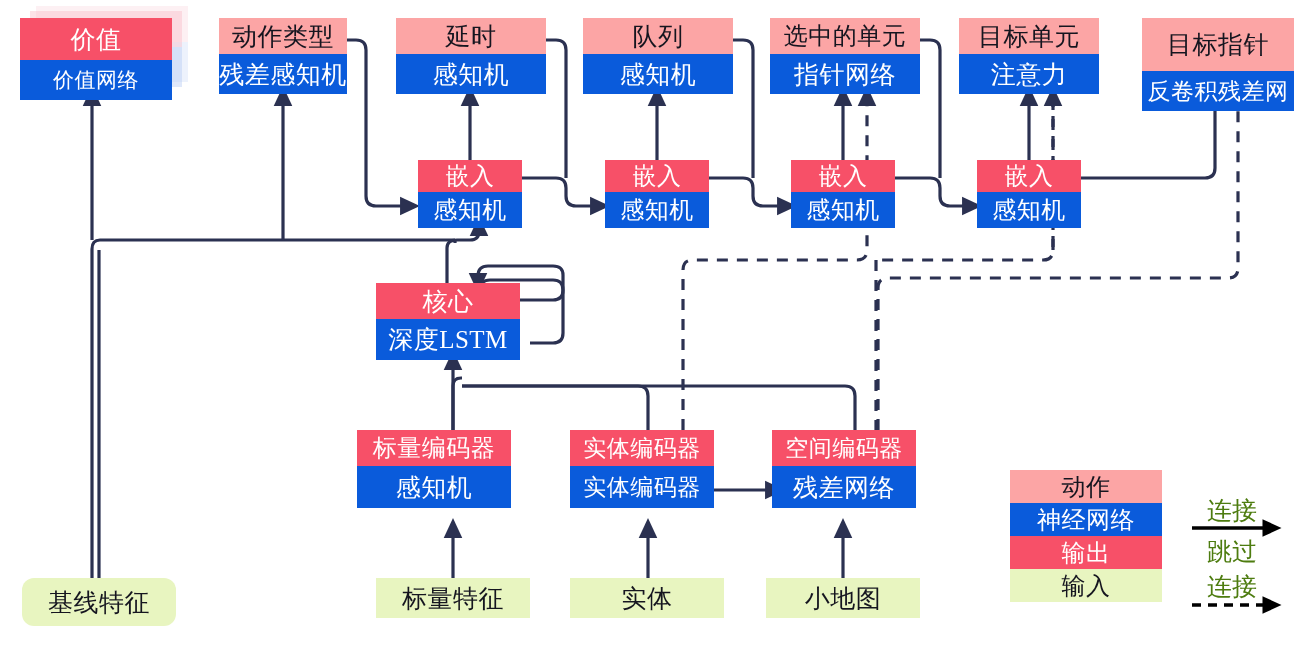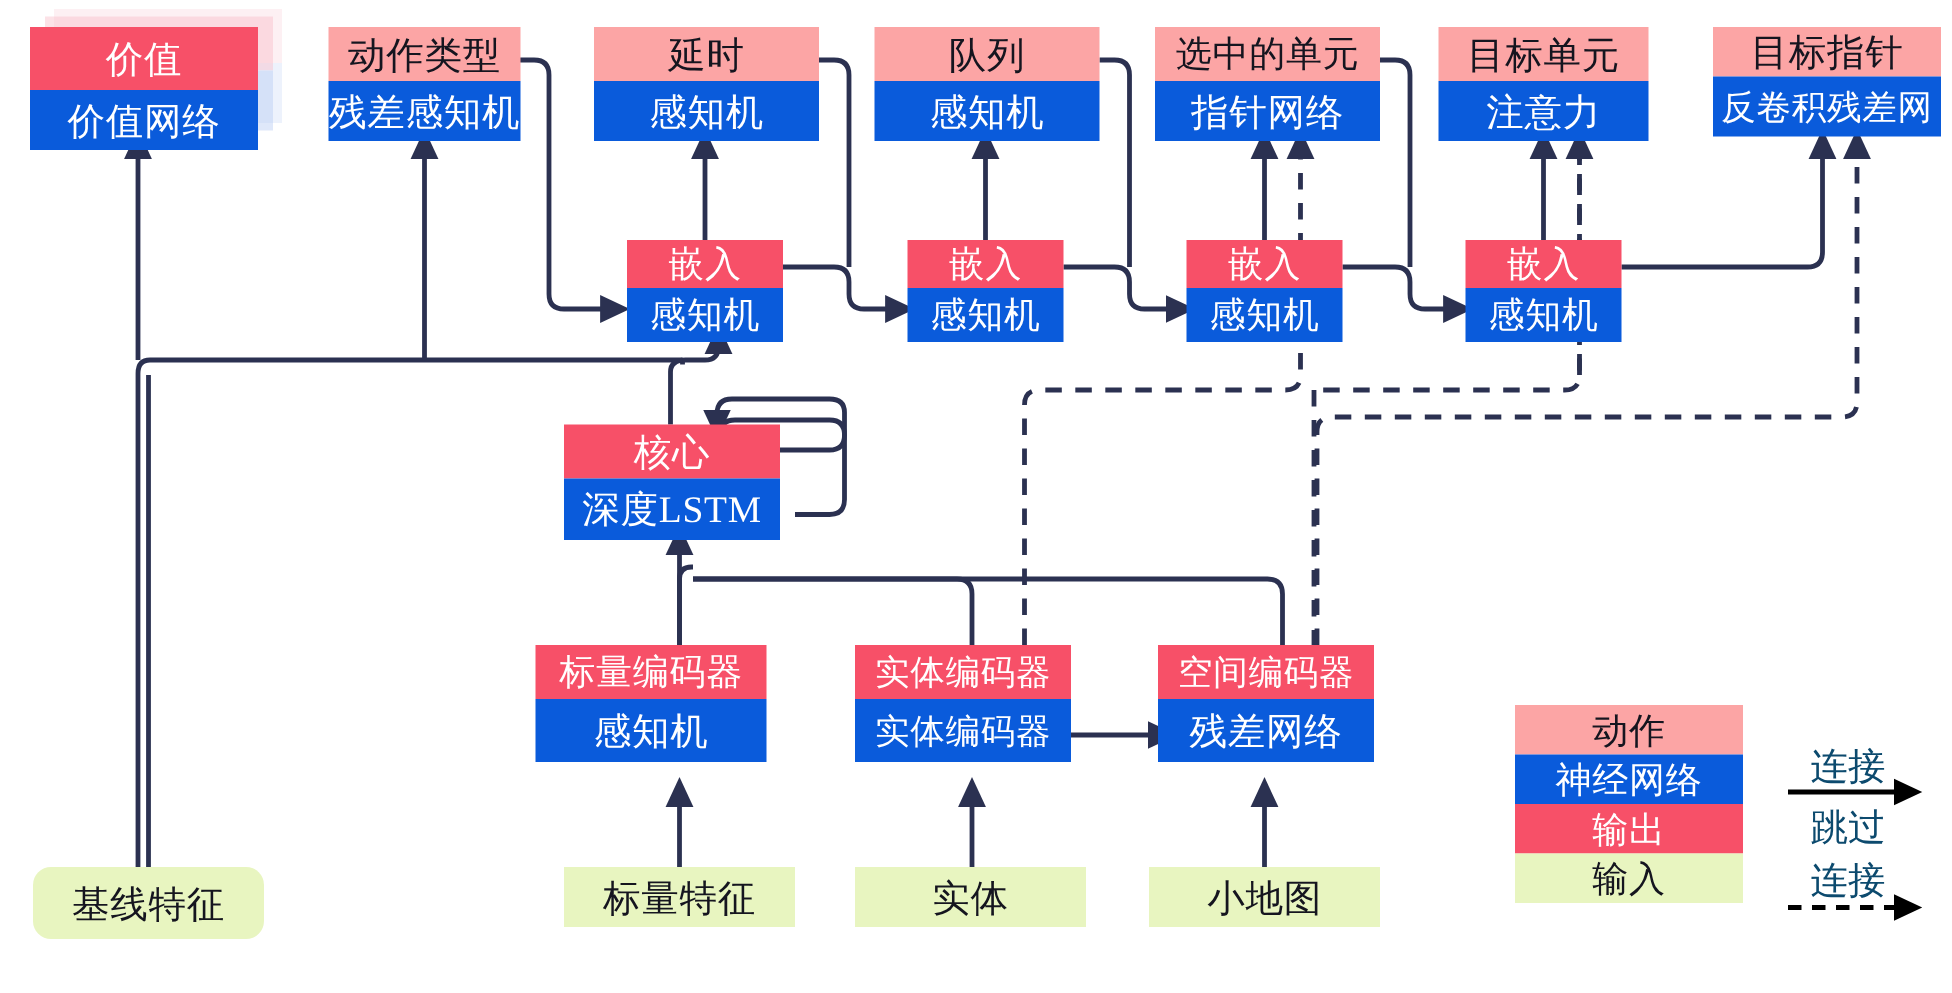--- a/index.html
+++ b/index.html
@@ -25,21 +25,21 @@
             z-index:1;overflow:visible;}
   .sol{fill:none;stroke:#2b3151;stroke-width:3.2;}
   .dsh{fill:none;stroke:#2b3151;stroke-width:3.2;
         stroke-dasharray:11 9;}
   .blk{fill:none;stroke:#000000;stroke-width:3.4;}
   .blkd{fill:none;stroke:#000000;stroke-width:3.4;stroke-dasharray:9 7;}
 
   
   #legend-swatches{position:absolute;z-index:5;}
   .lgtxt{position:absolute;text-align:center;white-space:nowrap;
-         color:#0c4a6e;z-index:6;}
+         color:#4d7c0f;z-index:6;}
 </style>
 </head>
 <body>
 
 <div id="stage">
 
   <svg id="wires">
     <defs>
       <marker id="ah" markerWidth="7" markerHeight="7" refX="3.1" refY="3.5" orient="auto" markerUnits="strokeWidth">
         <path d="M0,0.6 L6.2,3.5 L0,6.4 z" fill="#2b3151"></path>
@@ -118,21 +118,21 @@
   <div class="ghost" style="left:36px;top:6px;width:152px;">
     <div class="row" style="height:36px;background:#fbd3db;"></div>
     <div class="row" style="height:40px;background:#cbd9f7;"></div>
   </div>
   <div class="ghost" style="left:30px;top:11px;width:152px;opacity:.45;">
     <div class="row" style="height:36px;background:#f9bfcb;"></div>
     <div class="row" style="height:40px;background:#b9cdf5;"></div>
   </div>
   <div class="node" style="left:20px;top:18px;width:152px;">
     <div class="row output" style="height:42px;font-size:25px;">价值</div>
-    <div class="row net" style="height:40px;font-size:25px;">价值网络</div>
+    <div class="row net" style="height:40px;font-size:21px;">价值网络</div>
   </div>
 
   <div class="node" style="left:219px;top:18px;width:128px;">
     <div class="row action" style="height:36px;font-size:25px;">动作类型</div>
     <div class="row net" style="height:40px;font-size:25px;">残差感知机</div>
   </div>
 
   <div class="node" style="left:396px;top:18px;width:150px;">
     <div class="row action" style="height:36px;font-size:25px;">延时</div>
     <div class="row net" style="height:40px;font-size:25px;">感知机</div>
@@ -147,21 +147,21 @@
     <div class="row action" style="height:36px;font-size:24px;">选中的单元</div>
     <div class="row net" style="height:40px;font-size:25px;">指针网络</div>
   </div>
 
   <div class="node" style="left:959px;top:18px;width:140px;">
     <div class="row action" style="height:36px;font-size:25px;">目标单元</div>
     <div class="row net" style="height:40px;font-size:25px;">注意力</div>
   </div>
 
   <div class="node" style="left:1142px;top:18px;width:152px;">
-    <div class="row action" style="height:33px;font-size:25px;">目标指针</div>
+    <div class="row action" style="height:53px;font-size:25px;">目标指针</div>
     <div class="row net" style="height:40px;font-size:23px;">反卷积残差网</div>
   </div>
 
   <div class="node" style="left:418px;top:160px;width:104px;">
     <div class="row output" style="height:32px;font-size:24px;">嵌入</div>
     <div class="row net" style="height:36px;font-size:24px;">感知机</div>
   </div>
 
   <div class="node" style="left:605px;top:160px;width:104px;">
     <div class="row output" style="height:32px;font-size:24px;">嵌入</div>

